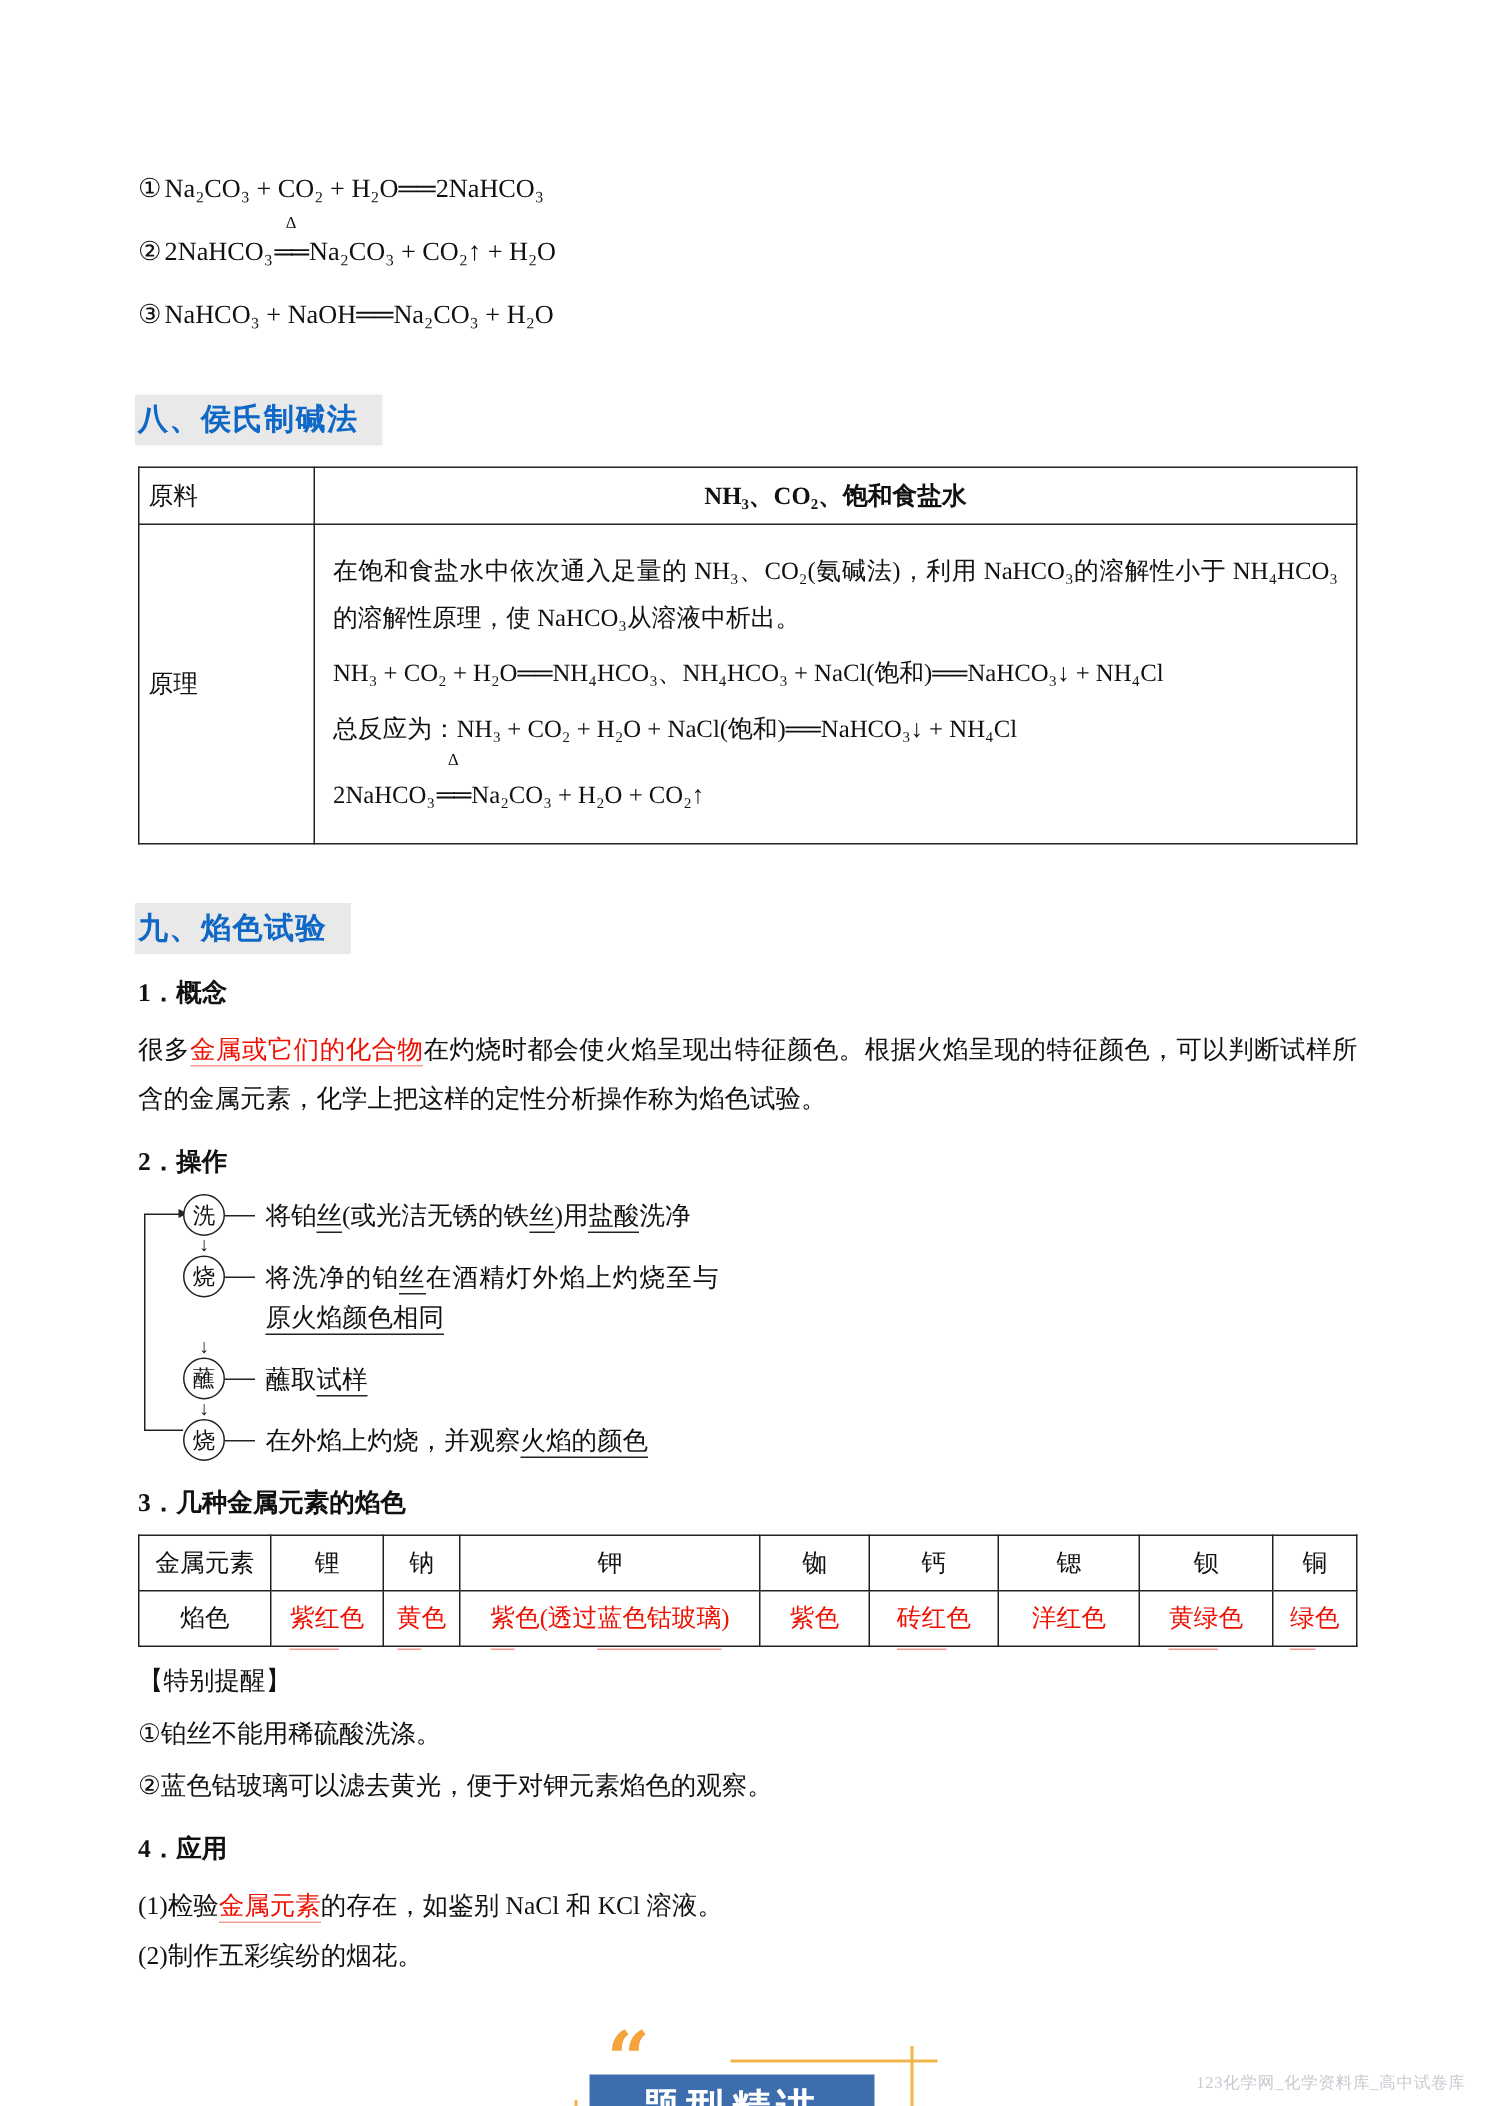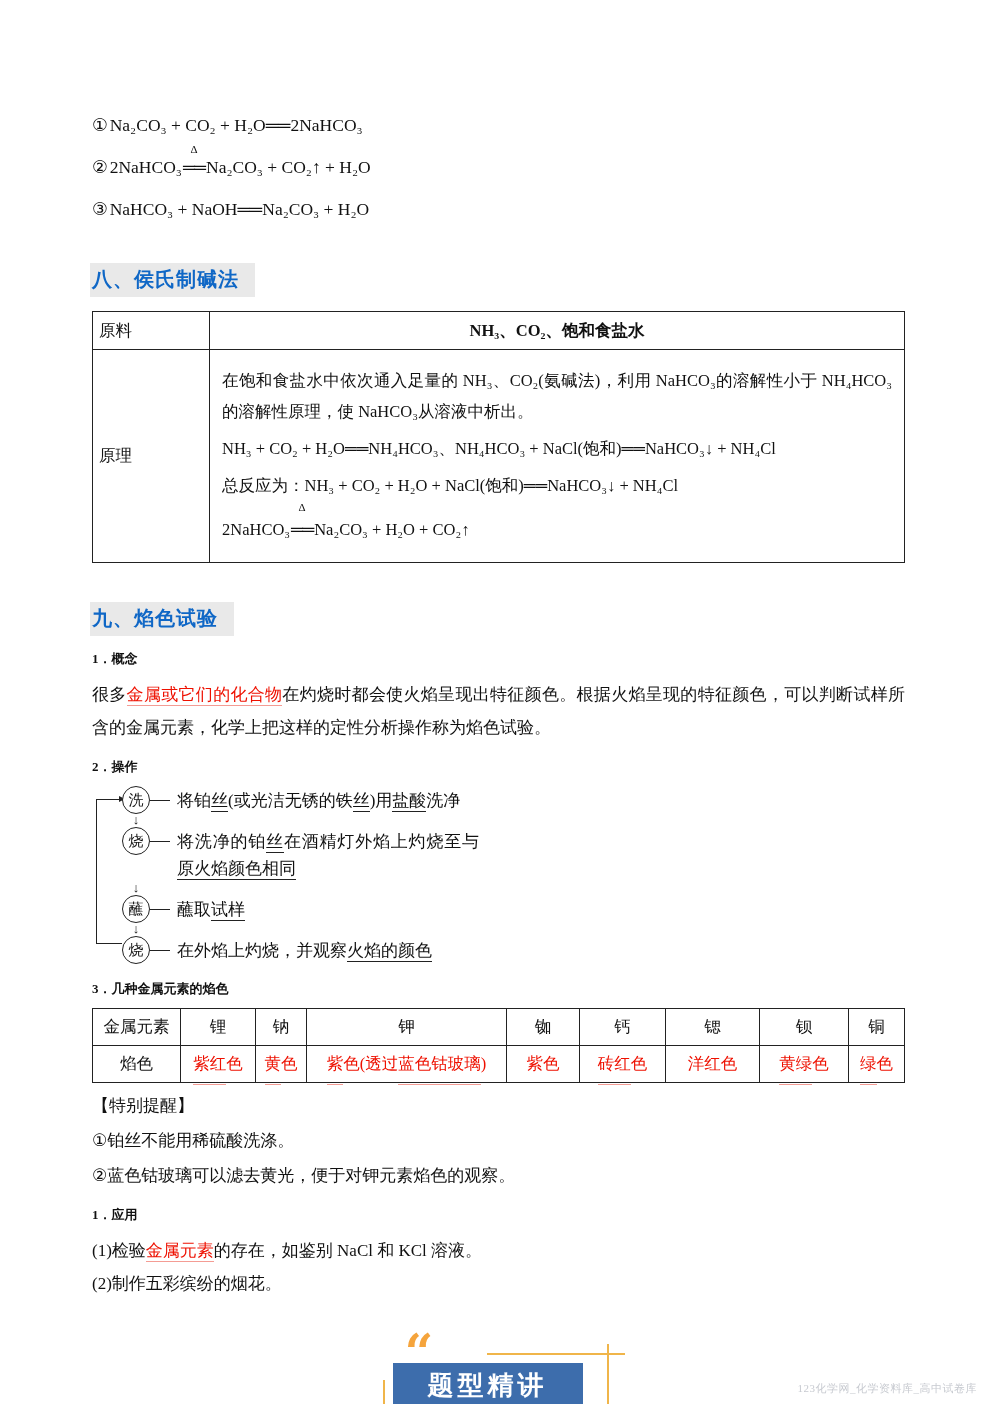--- a/index.html
+++ b/index.html
@@ -36,21 +36,21 @@
   
   table { border-collapse: collapse; width: 100%; }
   td, th { border: 1.2px solid #222; }
   .houshi { margin: 2px 0 16px 0; font-size: 16.5px; }
   .houshi .lbl { width: 117px; padding: 6px 6px; vertical-align: middle; }
   .houshi .r1-val { text-align: center; font-weight: 700; height: 38px; vertical-align: middle; }
   .houshi .r2-val { padding: 8px 12px 10px 12px; }
   .houshi .r2-val p { margin: 7px 0; line-height: 31px; text-align: justify; }
   .houshi .r2-val p.fm { line-height: 30px; }
   .houshi .r2-val p.delta-line { margin-top: 14px; }
-  .subhead { font-weight: 700; font-size: 13px; margin: 14px 0 10px 0; }
+  .subhead { font-weight: 700; font-size: 17px; margin: 14px 0 10px 0; }
   .body-p { font-size: 17px; line-height: 33px; text-align: justify; margin: 0 0; }
   .tight { margin: 2px 0; }
   
   .red-u { color: #ee1000; border-bottom: 1.6px solid #f49c94; padding-bottom: 1px; }
   
   .flow { position: relative; margin: 10px 0 16px 30px; }
   .flow-row { display: flex; align-items: flex-start; }
   .circle {
     flex: 0 0 28px; width: 28px; height: 28px;
     border: 1.4px solid #222; border-radius: 50%;
@@ -218,21 +218,21 @@
       <td class="clr"><span class="ru">黄绿</span><span>色</span></td>
       <td class="clr"><span class="ru">绿</span><span>色</span></td>
     </tr>
   </tbody>
     </table>
 
   <p class="body-p tight">【特别提醒】</p>
   <p class="body-p tight">①铂丝不能用稀硫酸洗涤。</p>
   <p class="body-p tight">②蓝色钴玻璃可以滤去黄光，便于对钾元素焰色的观察。</p>
 
-  <div class="subhead">1．应用</div>
+  <div class="subhead">4．应用</div>
   <p class="body-p"><span>(1)检验</span><span class="red-u">金属元素</span><span>的存在，如鉴别 NaCl 和 KCl 溶液。</span></p>
   <p class="body-p">(2)制作五彩缤纷的烟花。</p>
 
   <div class="banner">
     <div class="bline bl-top"></div>
     <div class="bline bl-right"></div>
     <div class="bline bl-bottom"></div>
     <div class="bline bl-left"></div>
     <div class="banner-box">题型精讲</div>
     <span class="quote">“</span>

